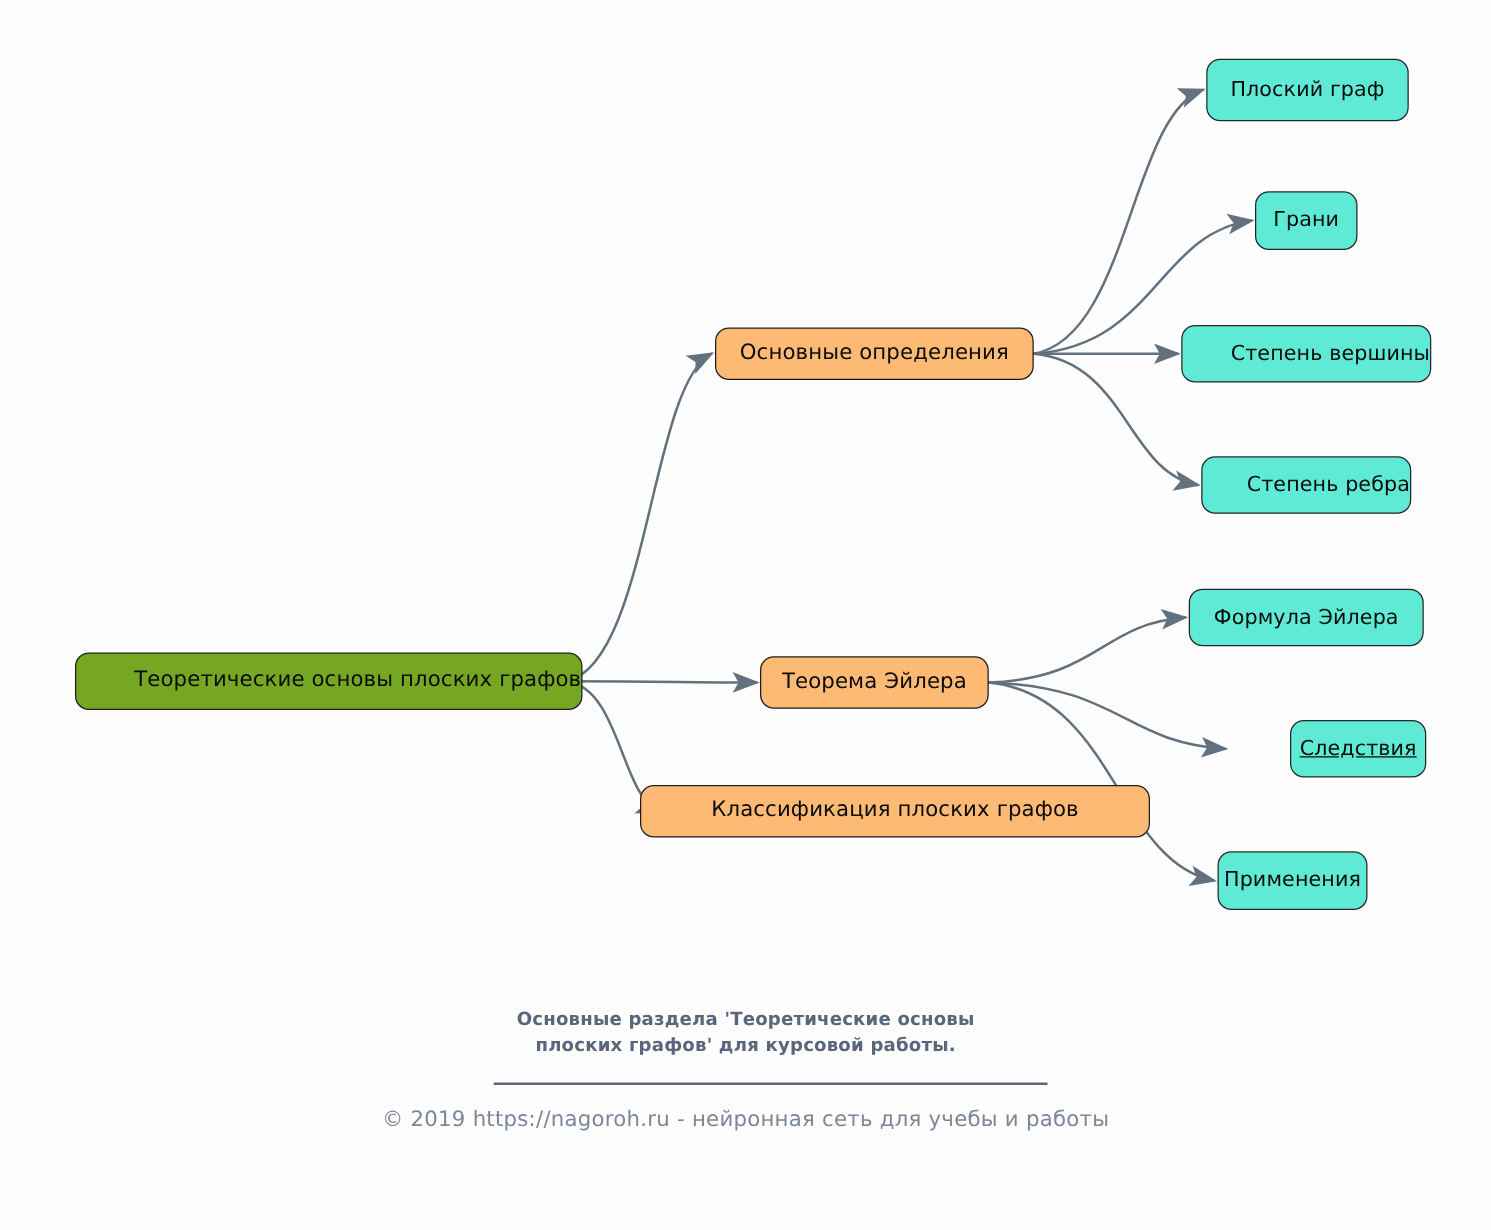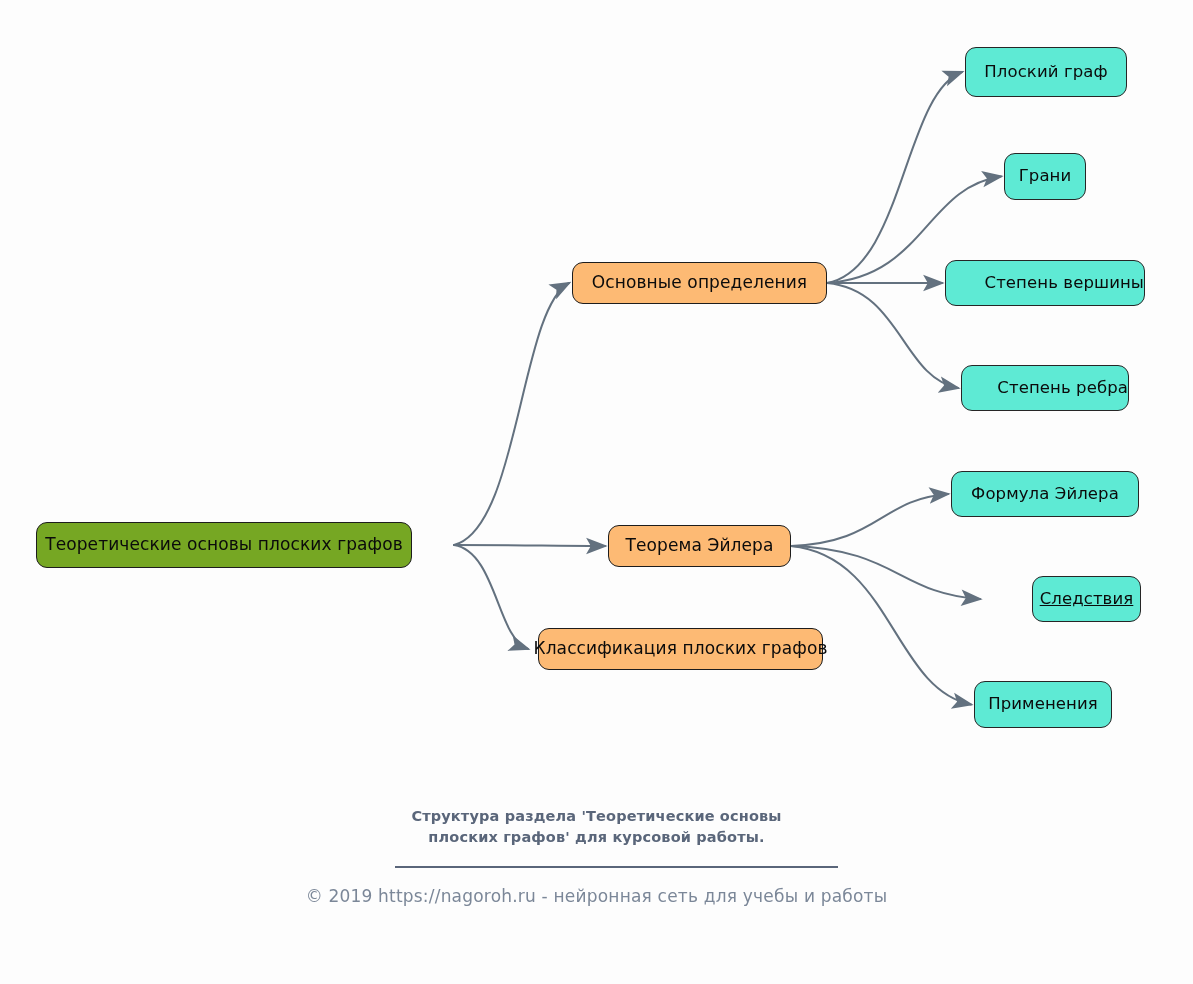--- a/index.html
+++ b/index.html
@@ -114,57 +114,57 @@
         <path d="M827,283 C924.35,276.2905 926.12,187.0435 1001,176.5"></path>
         <path d="M827,283 C891.9,283 893.08,283 942,283"></path>
         <path d="M827,283 C900.7,289.615 902.04,377.605 958,388"></path>
         <path d="M791,546 C879,542.724 880.6,499.148 948,494"></path>
         <path d="M791,546 C896.6,549.339 898.52,593.753 980,599"></path>
         <path d="M791,546 C891.65,555.9855 893.48,688.8085 971,704.5"></path>
       </g>
   </svg>
 
   <div id="node-layer">
-      <div class="node root" style="left: 36px; top: 522px; width: 376px; height: 46px;">
+      <div class="node root" style="left: 60px; top: 522px; width: 406px; height: 46px; justify-content: flex-end;">
         <span>Теоретические основы плоских графов</span>
       </div>
       <div class="node branch" style="left: 572px; top: 262px; width: 255px; height: 42px;">
         <span>Основные определения</span>
       </div>
       <div class="node branch" style="left: 608px; top: 525px; width: 183px; height: 42px;">
         <span>Теорема Эйлера</span>
       </div>
-      <div class="node branch" style="left: 538px; top: 628px; width: 285px; height: 42px;">
+      <div class="node branch" style="left: 512px; top: 628px; width: 408px; height: 42px;">
         <span>Классификация плоских графов</span>
       </div>
       <div class="node leaf" style="left: 965px; top: 47px; width: 162px; height: 50px;">
         <span>Плоский граф</span>
       </div>
       <div class="node leaf" style="left: 1004px; top: 153px; width: 82px; height: 47px;">
         <span>Грани</span>
       </div>
       <div class="node leaf" style="left: 945px; top: 260px; width: 200px; height: 46px; justify-content: flex-end;">
         <span>Степень вершины</span>
       </div>
       <div class="node leaf" style="left: 961px; top: 365px; width: 168px; height: 46px; justify-content: flex-end;">
         <span>Степень ребра</span>
       </div>
       <div class="node leaf" style="left: 951px; top: 471px; width: 188px; height: 46px;">
         <span>Формула Эйлера</span>
       </div>
       <div class="node leaf" style="left: 1032px; top: 576px; width: 109px; height: 46px; text-decoration: underline;">
         <span>Следствия</span>
       </div>
-      <div class="node leaf" style="left: 974px; top: 681px; width: 138px; height: 47px;">
+      <div class="node leaf" style="left: 974px; top: 681px; width: 120px; height: 47px;">
         <span>Применения</span>
       </div>
     </div>
 
   <div class="caption">
-    <span>Структура раздела 'Теоретические основы</span>
+    <span>Основные раздела 'Теоретические основы</span>
     <span>плоских графов' для курсовой работы.</span>
   </div>
 
   <div class="divider"></div>
 
   <div class="copyright">© 2019 https://nagoroh.ru - нейронная сеть для учебы и работы</div>
 
 </div>
 
 </body></html>

